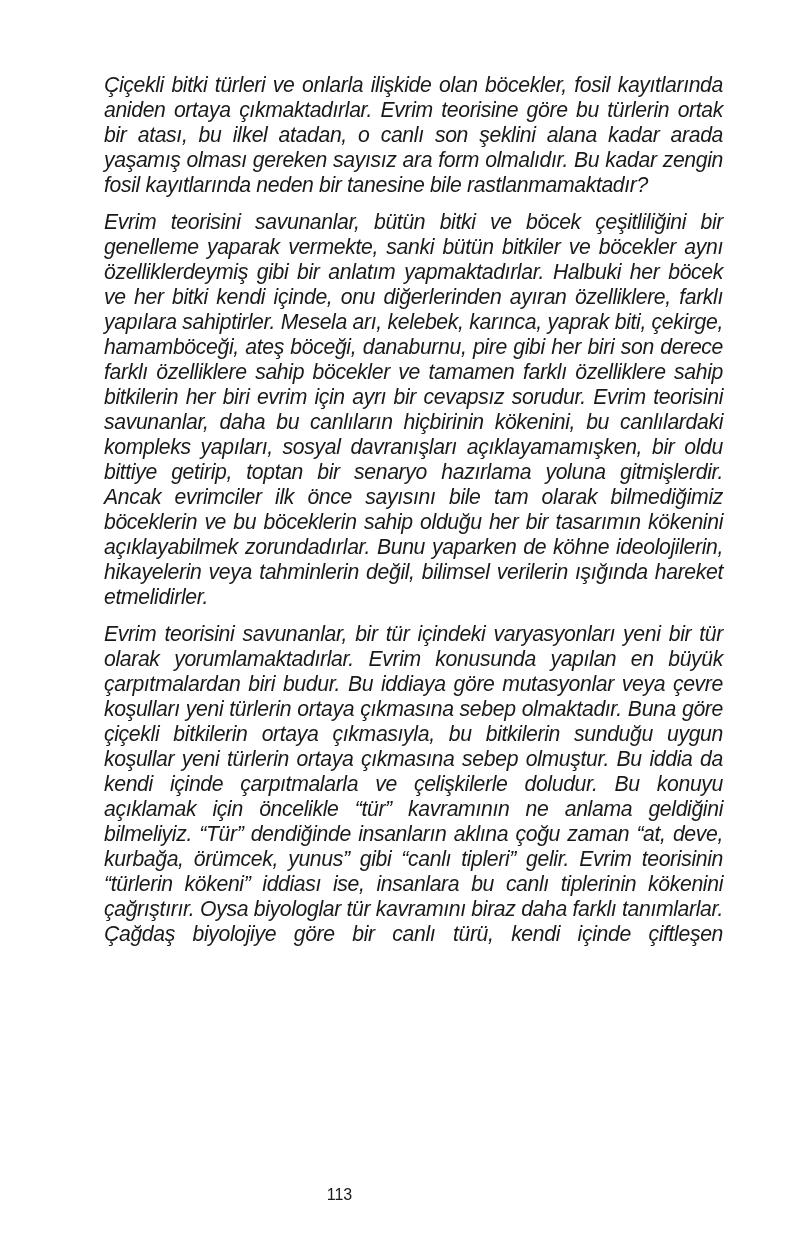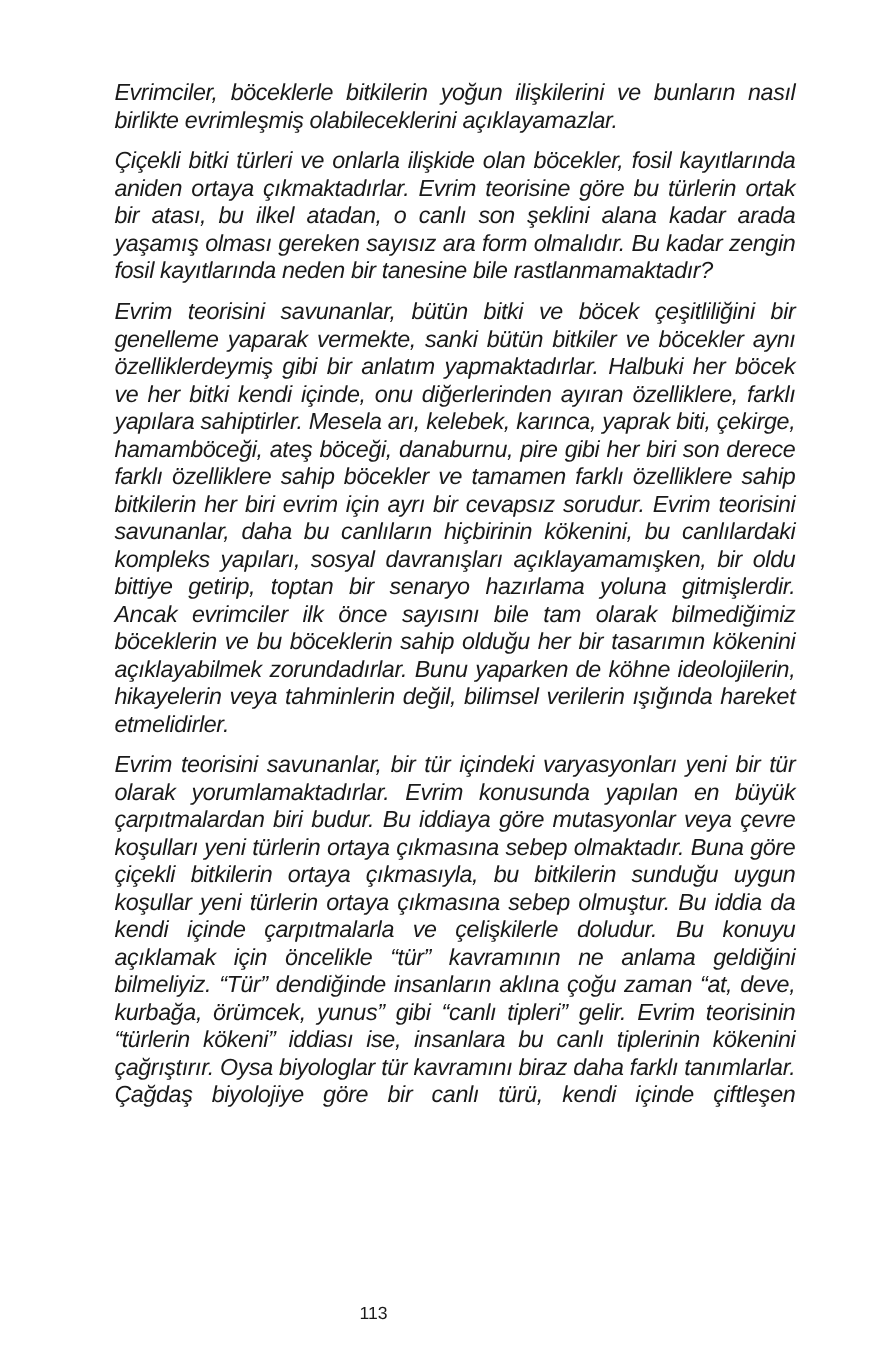--- a/index.html
+++ b/index.html
@@ -40,19 +40,18 @@
       text-align: center;
       font-family: "Liberation Sans", sans-serif;
       font-size: 16px;
       color: #1a1a1a;
     }
   </style>
 </head>
 <body>
 
 <div class="page">
-  <p class="para">Evrimciler, böceklerle bitkilerin yoğun ilişkilerini ve bunların nasıl birlikte evrimleşmiş olabileceklerini açıklayamazlar.</p>
   <p class="para">Çiçekli bitki türleri ve onlarla ilişkide olan böcekler, fosil kayıtlarında aniden ortaya çıkmaktadırlar. Evrim teorisine göre bu türlerin ortak bir atası, bu ilkel atadan, o canlı son şeklini alana kadar arada yaşamış olması gereken sayısız ara form olmalıdır. Bu kadar zengin fosil kayıtlarında neden bir tanesine bile rastlanmamaktadır?</p>
   <p class="para">Evrim teorisini savunanlar, bütün bitki ve böcek çeşitliliğini bir genelleme yaparak vermekte, sanki bütün bitkiler ve böcekler aynı özelliklerdeymiş gibi bir anlatım yapmaktadırlar. Halbuki her böcek ve her bitki kendi içinde, onu diğerlerinden ayıran özelliklere, farklı yapılara sahiptirler. Mesela arı, kelebek, karınca, yaprak biti, çekirge, hamamböceği, ateş böceği, danaburnu, pire gibi her biri son derece farklı özelliklere sahip böcekler ve tamamen farklı özelliklere sahip bitkilerin her biri evrim için ayrı bir cevapsız sorudur. Evrim teorisini savunanlar, daha bu canlıların hiçbirinin kökenini, bu canlılardaki kompleks yapıları, sosyal davranışları açıklayamamışken, bir oldu bittiye getirip, toptan bir senaryo hazırlama yoluna gitmişlerdir. Ancak evrimciler ilk önce sayısını bile tam olarak bilmediğimiz böceklerin ve bu böceklerin sahip olduğu her bir tasarımın kökenini açıklayabilmek zorundadırlar. Bunu yaparken de köhne ideolojilerin, hikayelerin veya tahminlerin değil, bilimsel verilerin ışığında hareket etmelidirler.</p>
   <p class="para" style="text-align-last: justify;">Evrim teorisini savunanlar, bir tür içindeki varyasyonları yeni bir tür olarak yorumlamaktadırlar. Evrim konusunda yapılan en büyük çarpıtmalardan biri budur. Bu iddiaya göre mutasyonlar veya çevre koşulları yeni türlerin ortaya çıkmasına sebep olmaktadır. Buna göre çiçekli bitkilerin ortaya çıkmasıyla, bu bitkilerin sunduğu uygun koşullar yeni türlerin ortaya çıkmasına sebep olmuştur. Bu iddia da kendi içinde çarpıtmalarla ve çelişkilerle doludur. Bu konuyu açıklamak için öncelikle “tür” kavramının ne anlama geldiğini bilmeliyiz. “Tür” dendiğinde insanların aklına çoğu zaman “at, deve, kurbağa, örümcek, yunus” gibi “canlı tipleri” gelir. Evrim teorisinin “türlerin kökeni” iddiası ise, insanlara bu canlı tiplerinin kökenini çağrıştırır. Oysa biyologlar tür kavramını biraz daha farklı tanımlarlar. Çağdaş biyolojiye göre bir canlı türü, kendi içinde çiftleşen</p>
 </div>
 
 <div class="page-number">113</div>
 
 </body></html>

